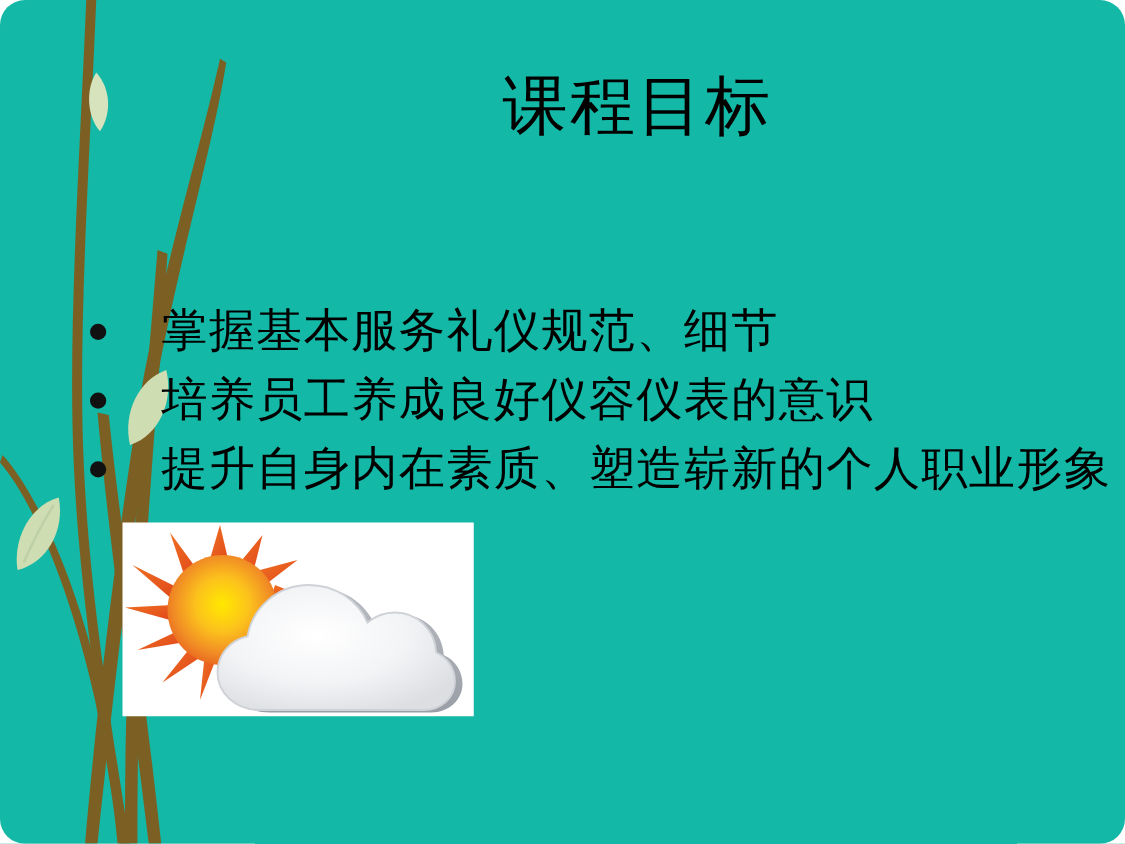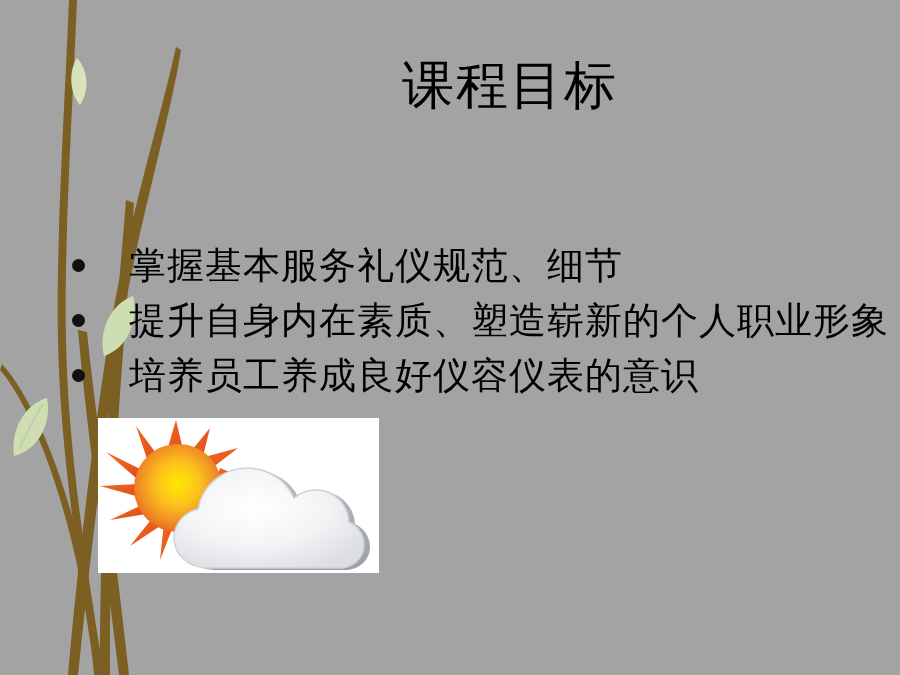--- a/index.html
+++ b/index.html
@@ -76,21 +76,21 @@
     background: #ffffff;
     overflow: hidden;
   }
   #clipart-weather svg {
     display: block;
   }
 </style>
 </head>
 <body>
 
-<div id="slide" style="background: #a3a3a3;">
+<div id="slide" style="background: #14b8a6; border-radius: 20px;">
 
   <svg id="decor-grass" viewBox="0 0 260 675">
 
     <path d="M69,0 C64,120 56,240 58,340 C60,440 74,540 96,675 L104,675 C82,540 68,440 66,340 C64,240 72,120 77,0 Z" fill="#7c6023"></path>
 
     <path d="M176,47 C160,120 126,230 110,330 C94,430 78,560 68,675 L78,675 C90,560 105,430 121,330 C137,230 170,120 181,50 Z" fill="#7c6023"></path>
 
     <path d="M126,200 C118,300 108,400 104,500 C100,580 100,630 100,675 L110,675 C110,630 110,580 114,500 C118,400 128,300 134,203 Z" fill="#7c6023"></path>
 
     <path d="M78,330 C86,420 100,520 119,675 L129,675 C112,520 96,420 87,332 Z" fill="#7c6023"></path>
@@ -107,25 +107,25 @@
 
   <div id="slide-title">课程目标</div>
 
   <ul id="bullet-list">
     <li>
       <span class="bullet-dot"></span>
       <span>掌握基本服务礼仪规范、细节</span>
     </li>
     <li>
       <span class="bullet-dot"></span>
-      <span>提升自身内在素质、塑造崭新的个人职业形象</span>
+      <span>培养员工养成良好仪容仪表的意识</span>
     </li>
     <li>
       <span class="bullet-dot"></span>
-      <span>培养员工养成良好仪容仪表的意识</span>
+      <span>提升自身内在素质、塑造崭新的个人职业形象</span>
     </li>
   </ul>
 
   <div id="clipart-weather">
     <svg width="281" height="155" viewBox="0 0 281 155">
       <defs>
         <radialGradient id="sunGrad" cx="50%" cy="45%" r="58%">
           <stop offset="0%" stop-color="#ffe800"></stop>
           <stop offset="42%" stop-color="#fcc21c"></stop>
           <stop offset="78%" stop-color="#f08a25"></stop>

